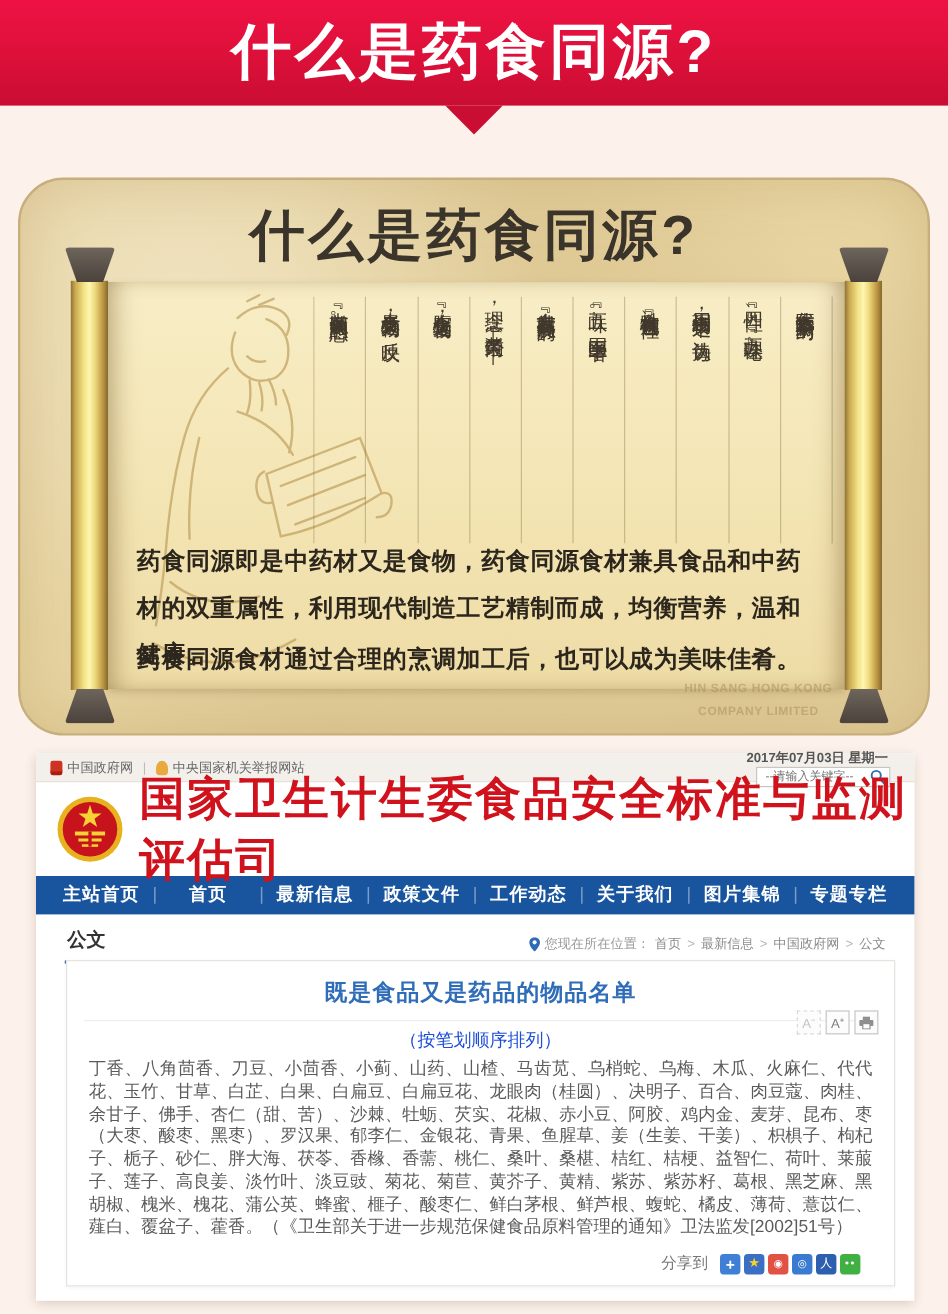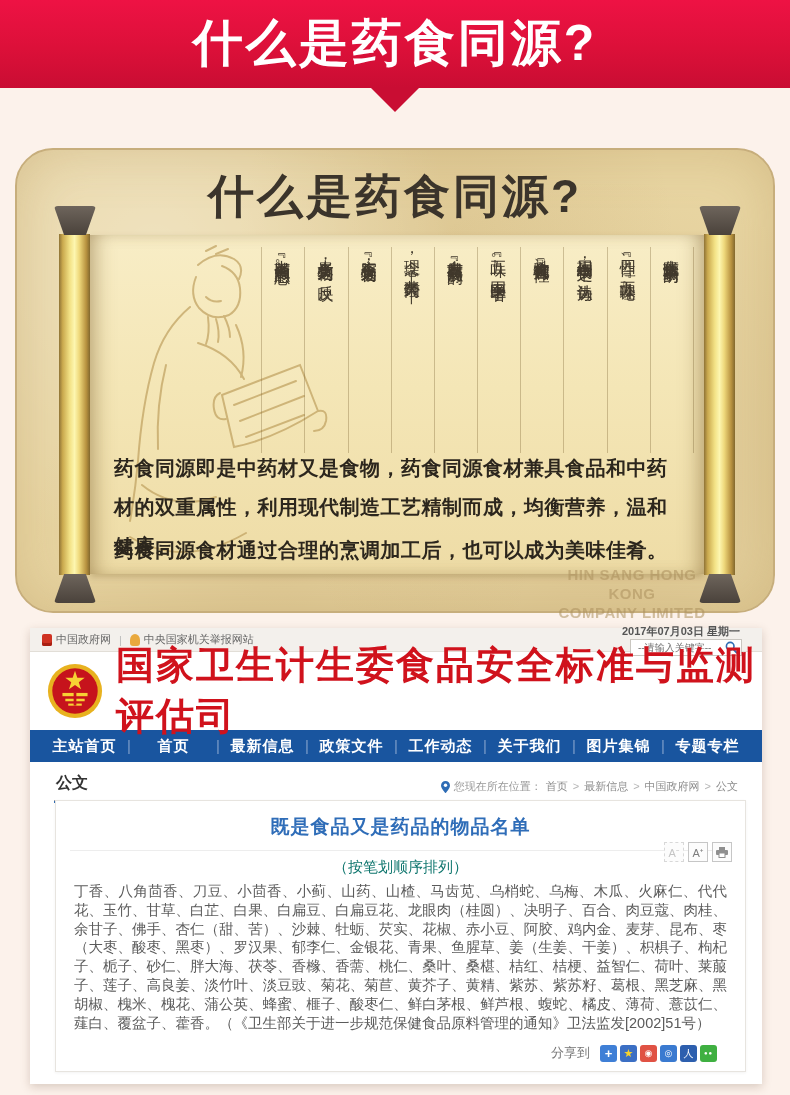--- a/index.html
+++ b/index.html
@@ -51,21 +51,21 @@
   .vcol{width:43.2px;height:100%;box-sizing:border-box;border-left:1px solid rgba(115,90,45,.32);
           font-family:"DejaVu Serif",serif;font-size:16px;letter-spacing:1px;
           color:#41392c;line-height:43px;}
   .columns{border-right:1px solid rgba(115,90,45,.32);}
 
   .scroll-para{position:absolute;left:24px;width:570px;margin:0;
           font-size:20px;line-height:39px;font-weight:600;color:#2c261d;letter-spacing:.5px;}
   .para1{top:214px;} .para2{top:296px;}
 
   .watermark{position:absolute;left:525px;top:415px;width:180px;text-align:center;
-          font-size:15px;line-height:19px;font-weight:bold;letter-spacing:.5px;
+          font-size:10px;line-height:19px;font-weight:bold;letter-spacing:.5px;
           color:rgba(172,143,92,.55);}
 
   
   .gov{position:absolute;left:30px;top:628px;width:732px;height:456px;background:#fff;
           box-shadow:0 3px 9px rgba(90,60,40,.22);}
 
   .gov-top{height:24px;background:#f3f0ec;border-bottom:1px solid #e2ded7;
           display:flex;align-items:center;font-size:11px;color:#666;padding:0 12px;box-sizing:border-box;}
   .mini-ico{display:inline-block;width:10px;height:12px;border-radius:2px;margin-right:4px;vertical-align:-2px;}
   .mini-ico.red{background:#cf3222;box-shadow:inset 0 -3px 0 #a81f12;}
@@ -101,21 +101,21 @@
   .article{position:absolute;left:25px;top:172px;width:691px;height:272px;background:#fff;
           border:1px solid #e7e4df;box-sizing:border-box;box-shadow:0 1px 3px rgba(0,0,0,.05);}
   .a-title{margin:13px 0 0;text-align:center;font-size:19px;font-weight:bold;color:#2f6db8;letter-spacing:1px;}
   .a-date{margin:9px 0 0;text-align:center;font-size:12px;color:#9a9a9a;}
   .a-tools{position:absolute;top:41px;right:13px;display:flex;gap:4px;}
   .tool{width:20px;height:20px;box-sizing:border-box;display:flex;align-items:center;justify-content:center;
           font-size:11px;background:#fcfcfc;cursor:pointer;}
   .tool.dashed{border:1px dashed #d8d8d8;color:#c4c4c4;}
   .tool.solid{border:1px solid #c6c6c6;color:#7d7d7d;}
   .a-divider{margin:10px 14px 0;border-top:1px solid #ededed;}
-  .a-note{margin:7px 0 0;text-align:center;font-size:15px;color:#0f766e;}
+  .a-note{margin:7px 0 0;text-align:center;font-size:15px;color:#1d4ed8;}
   .a-body{margin:5px 18px 0;font-size:14.5px;line-height:18.8px;color:#5b5b5b;text-align:justify;}
   .share-row{position:absolute;right:28px;bottom:9px;display:flex;align-items:center;padding-left:35px;}
   .share-label{font-size:13px;color:#777;margin-right:7px;}
   .share-ico{width:17px;height:17px;border-radius:3px;margin-left:3px;color:#fff;font-size:10px;
           display:flex;align-items:center;justify-content:center;cursor:pointer;line-height:17px;}
   .share-ico.i0{background:#3f7fd6;font-size:13px;font-weight:bold;}
   .share-ico.i1{background:#3b6fc4;color:#f6d32d;font-size:11px;}
   .share-ico.i2{background:#e05244;font-size:9px;}
   .share-ico.i3{background:#3a7ad0;font-size:9px;}
   .share-ico.i4{background:#2d5fae;font-size:10px;}

